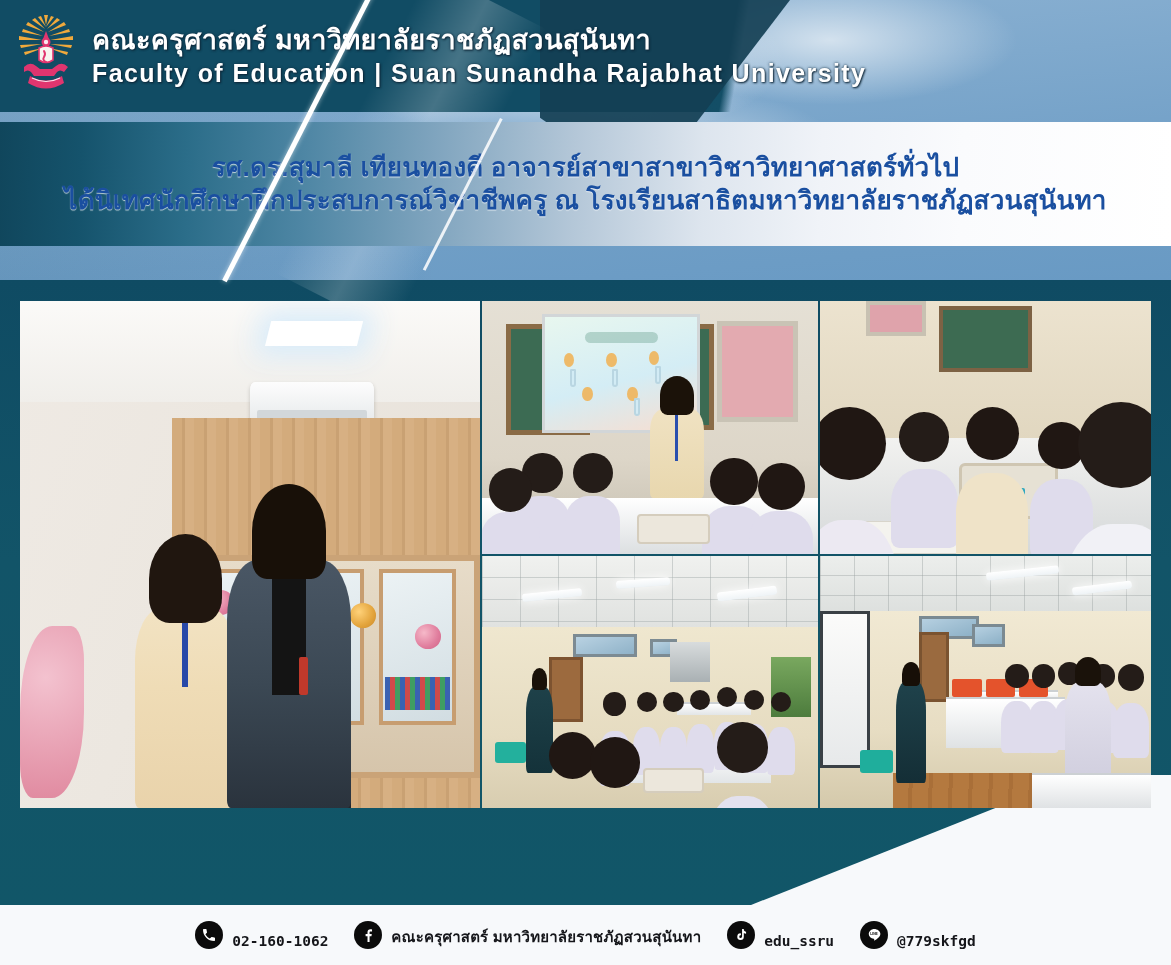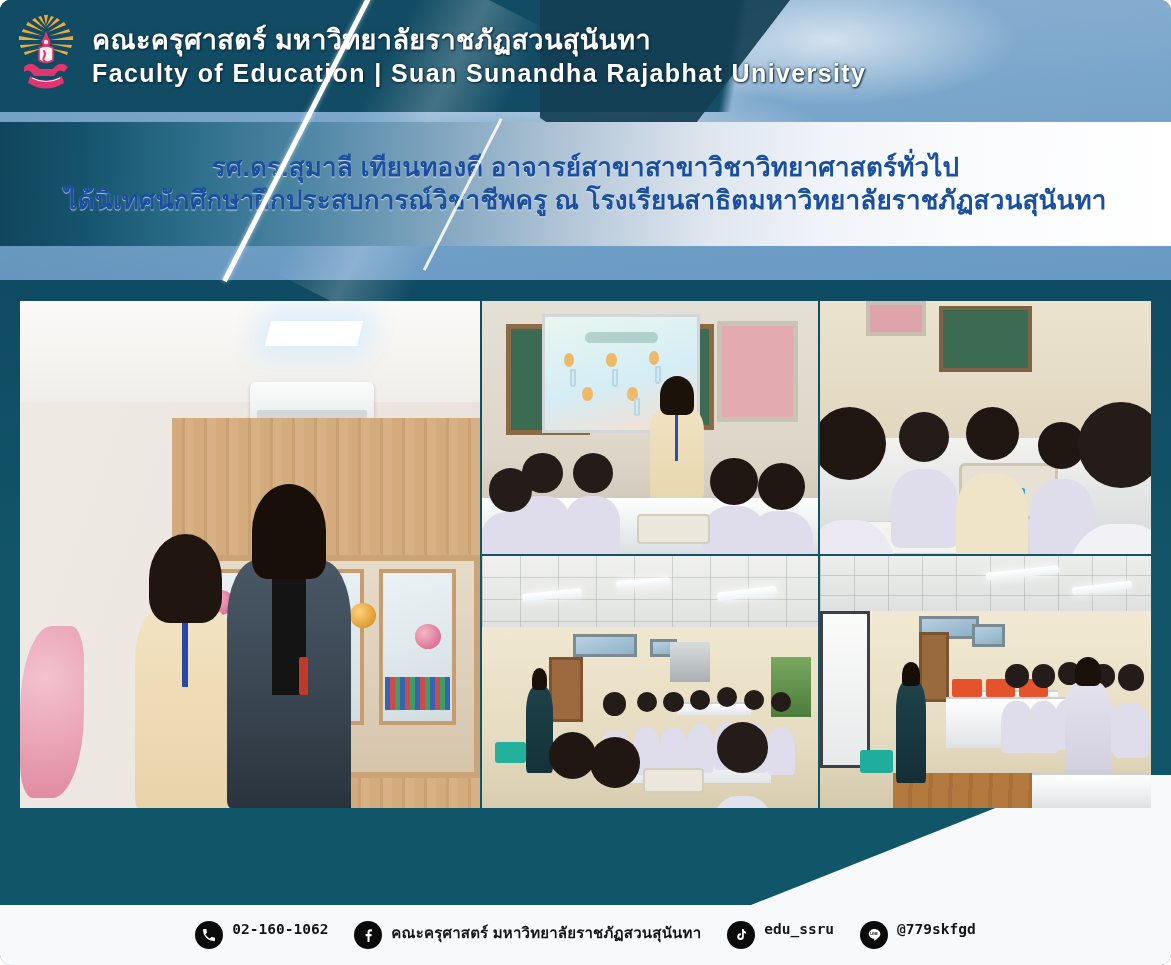--- a/index.html
+++ b/index.html
@@ -10,21 +10,20 @@
     font-family:"Liberation Sans","DejaVu Sans",sans-serif;
     overflow:hidden; position:relative;
   }
 
   
   .poster{
     position:relative;
     width:1171px; height:965px;
     background:#737373;
     overflow:hidden;
-    border-radius:11px;
   }
 
   
   .sky-bg{
     position:absolute; left:0; top:0; width:1171px; height:905px;
     background:
       radial-gradient(ellipse 320px 120px at 560px 60px, rgba(255,255,255,.85) 0%, rgba(255,255,255,0) 70%),
       radial-gradient(ellipse 260px 90px at 830px 40px, rgba(255,255,255,.65) 0%, rgba(255,255,255,0) 72%),
       radial-gradient(ellipse 200px 80px at 690px 150px, rgba(255,255,255,.45) 0%, rgba(255,255,255,0) 75%),
       linear-gradient(175deg,#8fb4d4 0%, #6f9ec6 28%, #5e93c0 55%, #6fa1c9 78%, #7fadd2 100%);
@@ -246,21 +245,21 @@
   .p5-boy{ position:absolute; right:12%; bottom:8%; width:14%; height:42%; background:linear-gradient(180deg,#e4e2ee,#cfcddd); border-radius:30% 30% 6% 6%; }
   .p5-boy::before{ content:""; position:absolute; left:22%; top:-24%; width:56%; height:28%; background:#1a120a; border-radius:50% 50% 24% 24%; }
 
   
   .footer{
     position:absolute; left:0; bottom:0; width:1171px; height:60px;
     background:#f7f9fb;
     display:flex; align-items:center; justify-content:center; gap:26px;
     z-index:12;
   }
-  .f-item{ display:flex; align-items:flex-start; gap:9px; }
+  .f-item{ display:flex; align-items:flex-end; gap:9px; }
   .f-ico{
     width:28px; height:28px; border-radius:50%; background:#0b0b0b;
     display:flex; align-items:center; justify-content:center; flex:0 0 auto;
     color:#ffffff;
   }
   .f-txt{ font-size:15px; color:#15161a; font-weight:600; letter-spacing:.2px; }
   .f-txt.mono{ font-family:"DejaVu Sans Mono","Liberation Mono",monospace; font-size:14.5px; letter-spacing:0; }
 </style>
 </head>
 <body>

